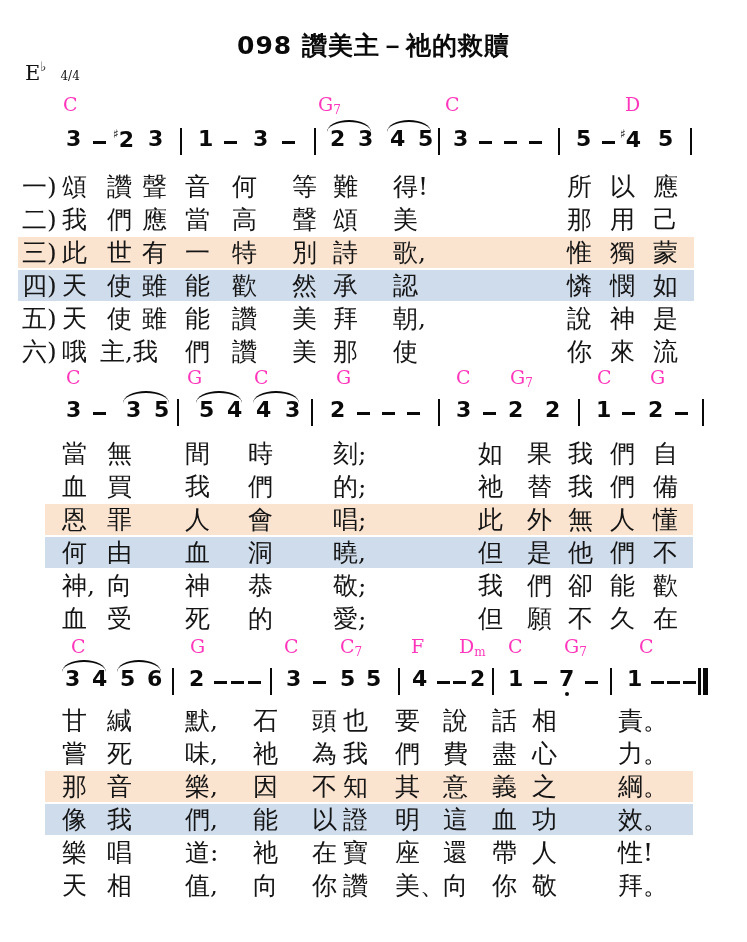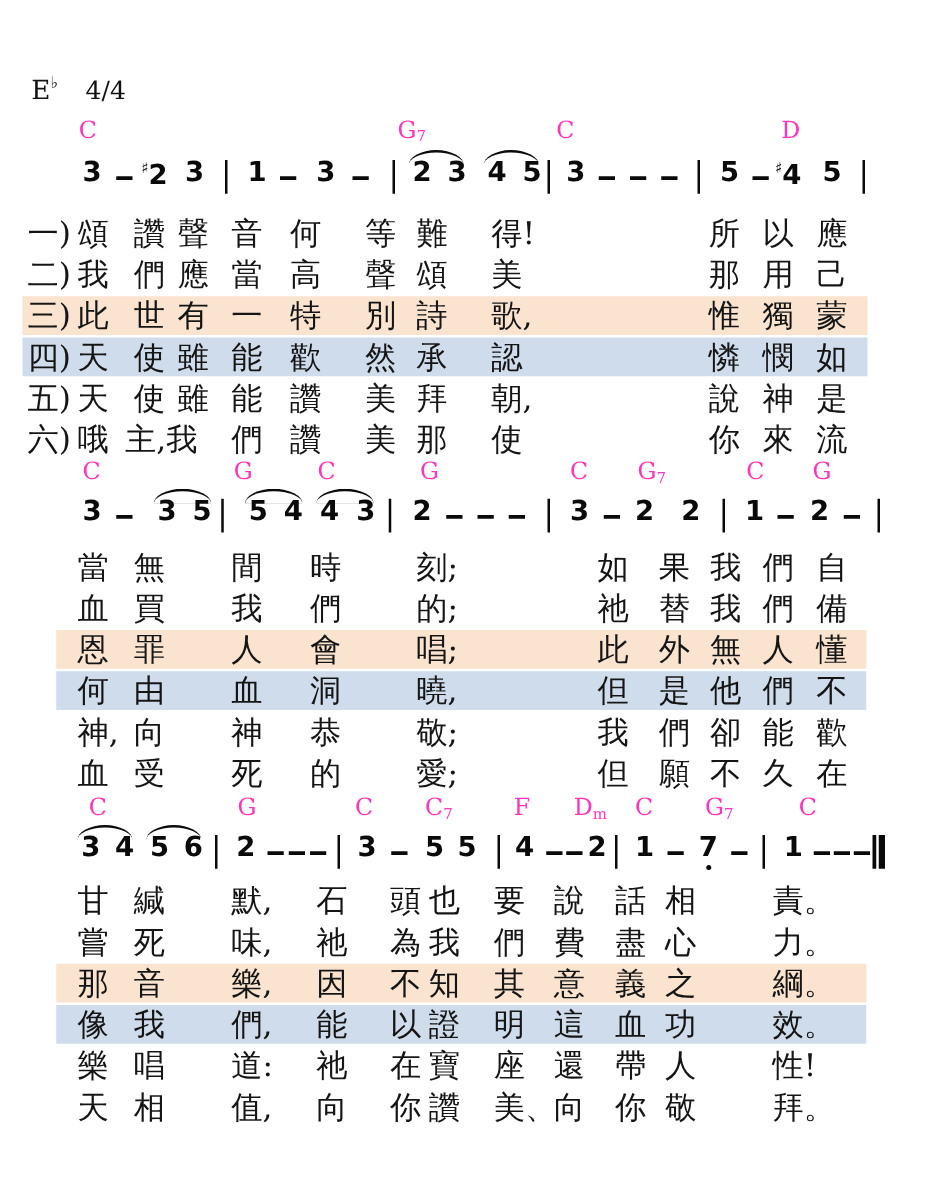--- a/index.html
+++ b/index.html
@@ -9,21 +9,21 @@
     font-family:"DejaVu Serif","Liberation Serif",serif; color:#111;
   }
   .page { position:absolute; inset:0; background:#fff; }
   .title {
     position:absolute; top:29px; left:0; width:747px; text-align:center;
     font-family:"DejaVu Sans","Liberation Sans",sans-serif;
     font-weight:bold; font-size:25px; letter-spacing:1px; color:#0a0a0a;
   }
   .keysig { position:absolute; top:59px; left:25px; font-size:21px; }
   .keysig .acc { font-size:13px; vertical-align:9px; }
-  .keysig .time { margin-left:22px; font-size:20px; }
+  .keysig .time { margin-left:14px; font-size:12px; }
 
   .sys { position:absolute; left:0; width:747px; }
   .chordrow { position:absolute; left:0; top:0; width:747px; height:24px; }
   .chord { position:absolute; top:0; font-size:19px; font-family:"DejaVu Serif","Liberation Serif",serif; }
   .chord sub { font-size:12px; vertical-align:-3px; }
 
   .noterow { position:absolute; left:0; width:747px; height:38px; }
   .note {
     position:absolute; top:7px; font-family:"DejaVu Sans","Liberation Sans",sans-serif;
     font-weight:bold; font-size:22px; line-height:1; color:#0a0a0a;
@@ -36,20 +36,21 @@
   .arc  { position:absolute; top:-1px; height:12px; border-top:2px solid #0a0a0a; border-radius:50% 50% 0 0 / 100% 100% 0 0; }
 
   .lrow { position:absolute; left:0; width:747px; height:33px; }
   .band { position:absolute; top:1px; height:31px; }
   .lchunk { position:absolute; top:1px; font-size:25px; line-height:31px; white-space:nowrap; color:#151515; }
 </style>
 </head>
 <body>
 
 <div class="page">
+  <div class="title">098 讚美主－祂的救贖</div>
   <div class="keysig">
     <span>E</span><span class="acc">♭</span><span class="time">4/4</span>
   </div>
   <div id="systems">
       <div class="sys" style="top: 93px;">
         <div class="chordrow">
           <span class="chord" style="left: 63px; color: rgb(255, 53, 187);"><span>C</span></span>
           <span class="chord" style="left: 318px; color: rgb(255, 53, 187);"><span>G</span><sub>7</sub></span>
           <span class="chord" style="left: 445px; color: rgb(255, 53, 187);"><span>C</span></span>
           <span class="chord" style="left: 625px; color: rgb(255, 53, 187);"><span>D</span></span>

